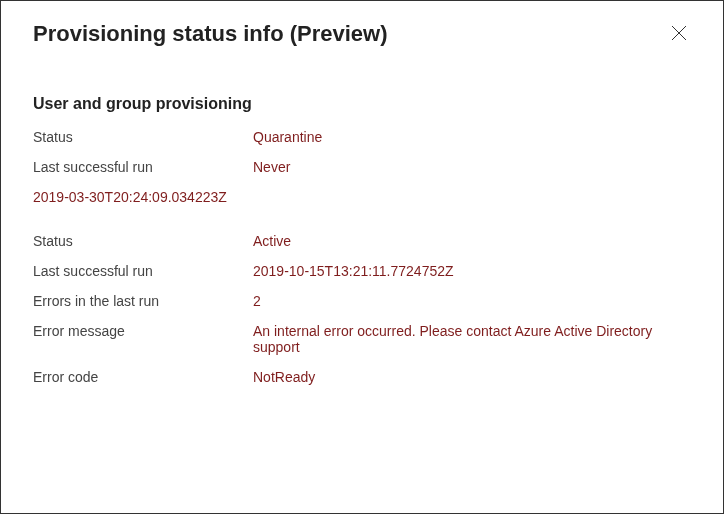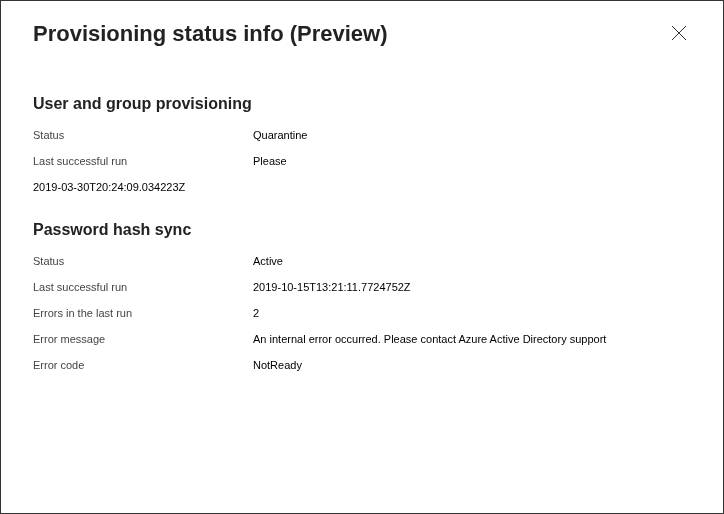--- a/index.html
+++ b/index.html
@@ -49,31 +49,31 @@
       margin-bottom: 16px;
       margin-top: 12px;
     }
     .section {
       margin-bottom: 28px;
     }
     .row {
       display: flex;
       align-items: flex-start;
       margin-bottom: 14px;
-      font-size: 11px;
+      font-size: 14px;
       color: #333;
     }
     .label {
       width: 220px;
       flex-shrink: 0;
       color: #444;
     }
     .value {
       flex: 1;
-      color: #000000;
+      color: #7f1d1d;
     }
   </style>
 </head>
 <body>
 
 <div class="panel">
   <div class="header">
     <h1 class="title">Provisioning status info (Preview)</h1>
     <button class="close-btn">
       <svg viewBox="0 0 16 16" fill="none" stroke="#333" stroke-width="1">
@@ -86,30 +86,29 @@
   <div class="section">
     <h2 class="section-header">User and group provisioning</h2>
 
     <div class="row">
       <div class="label">Status</div>
       <div class="value">Quarantine</div>
     </div>
 
     <div class="row">
       <div class="label">Last successful run</div>
-      <div class="value">Please</div>
+      <div class="value">Never</div>
     </div>
 
     <div class="row">
       <div class="value">2019-03-30T20:24:09.034223Z</div>
     </div>
   </div>
 
   <div class="section">
-    <h2 class="section-header">Password hash sync</h2>
 
     <div class="row">
       <div class="label">Status</div>
       <div class="value">Active</div>
     </div>
 
     <div class="row">
       <div class="label">Last successful run</div>
       <div class="value">2019-10-15T13:21:11.7724752Z</div>
     </div>

